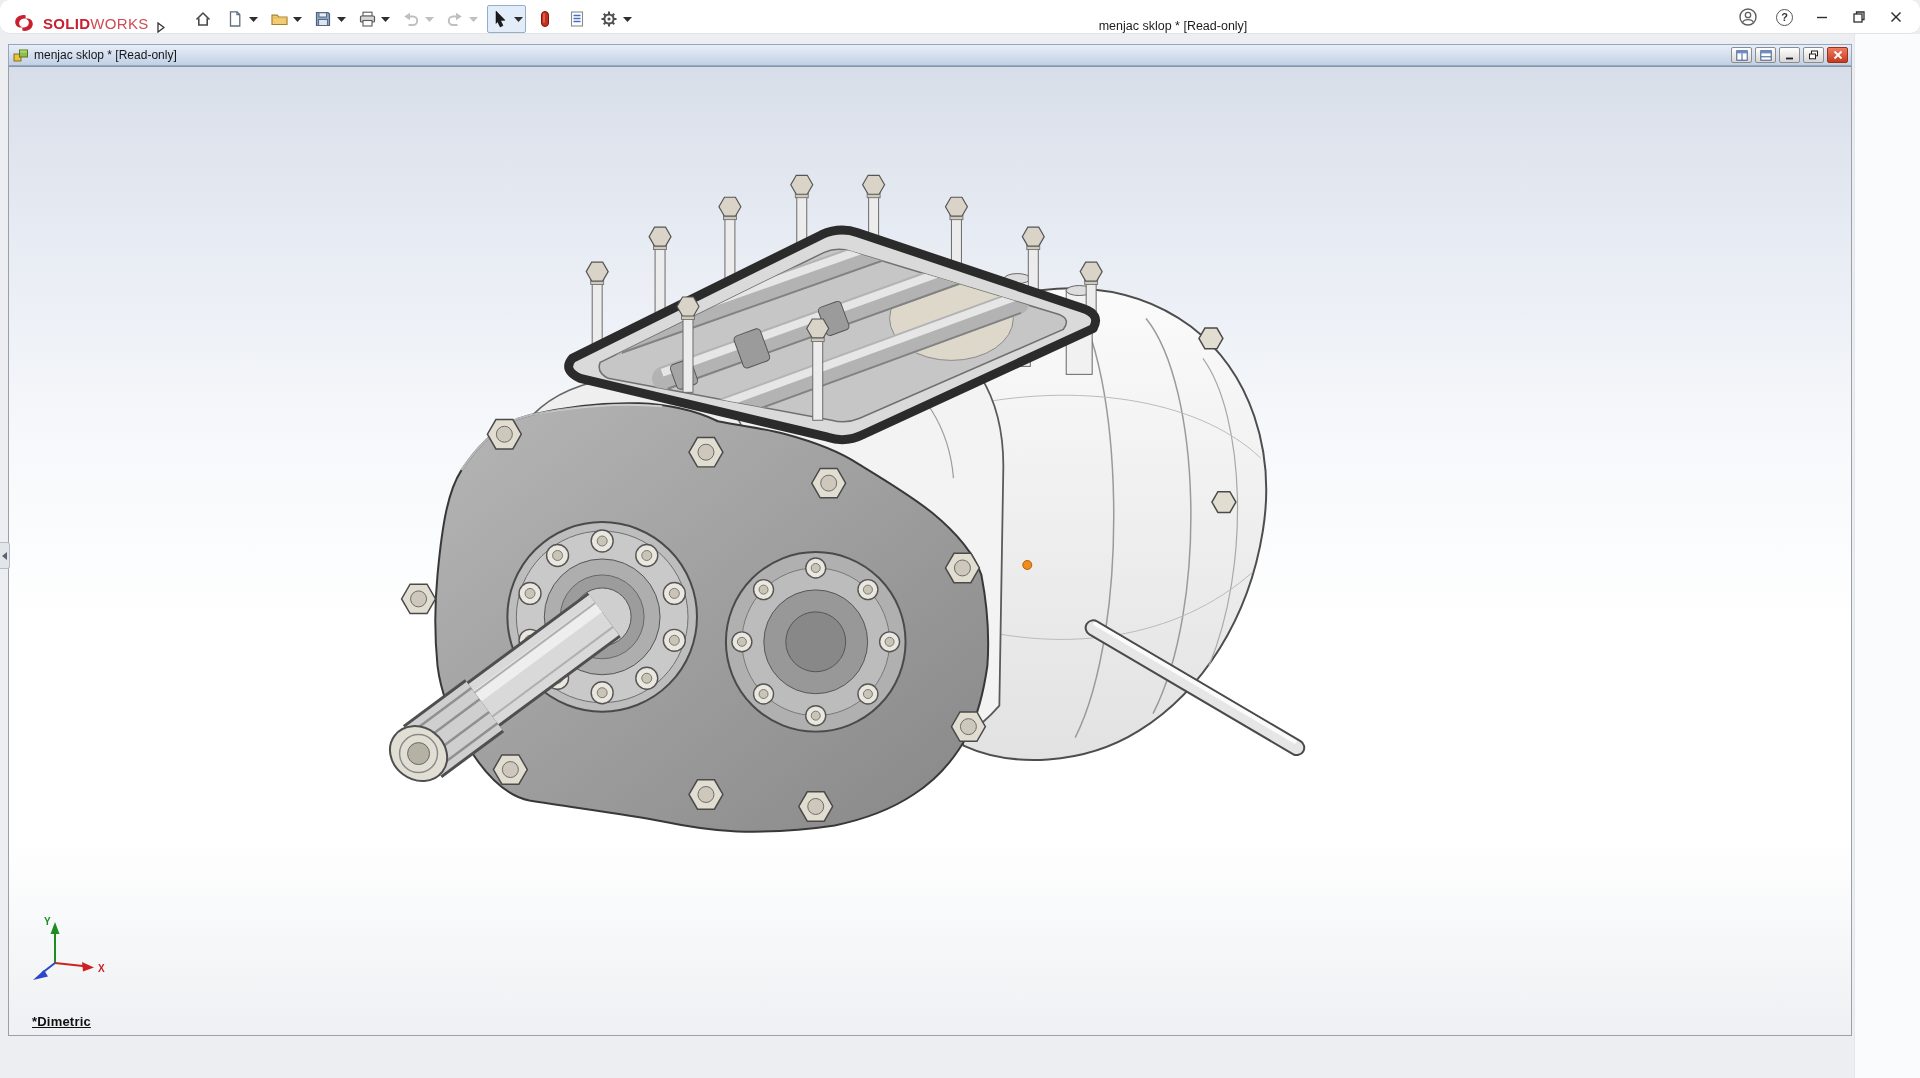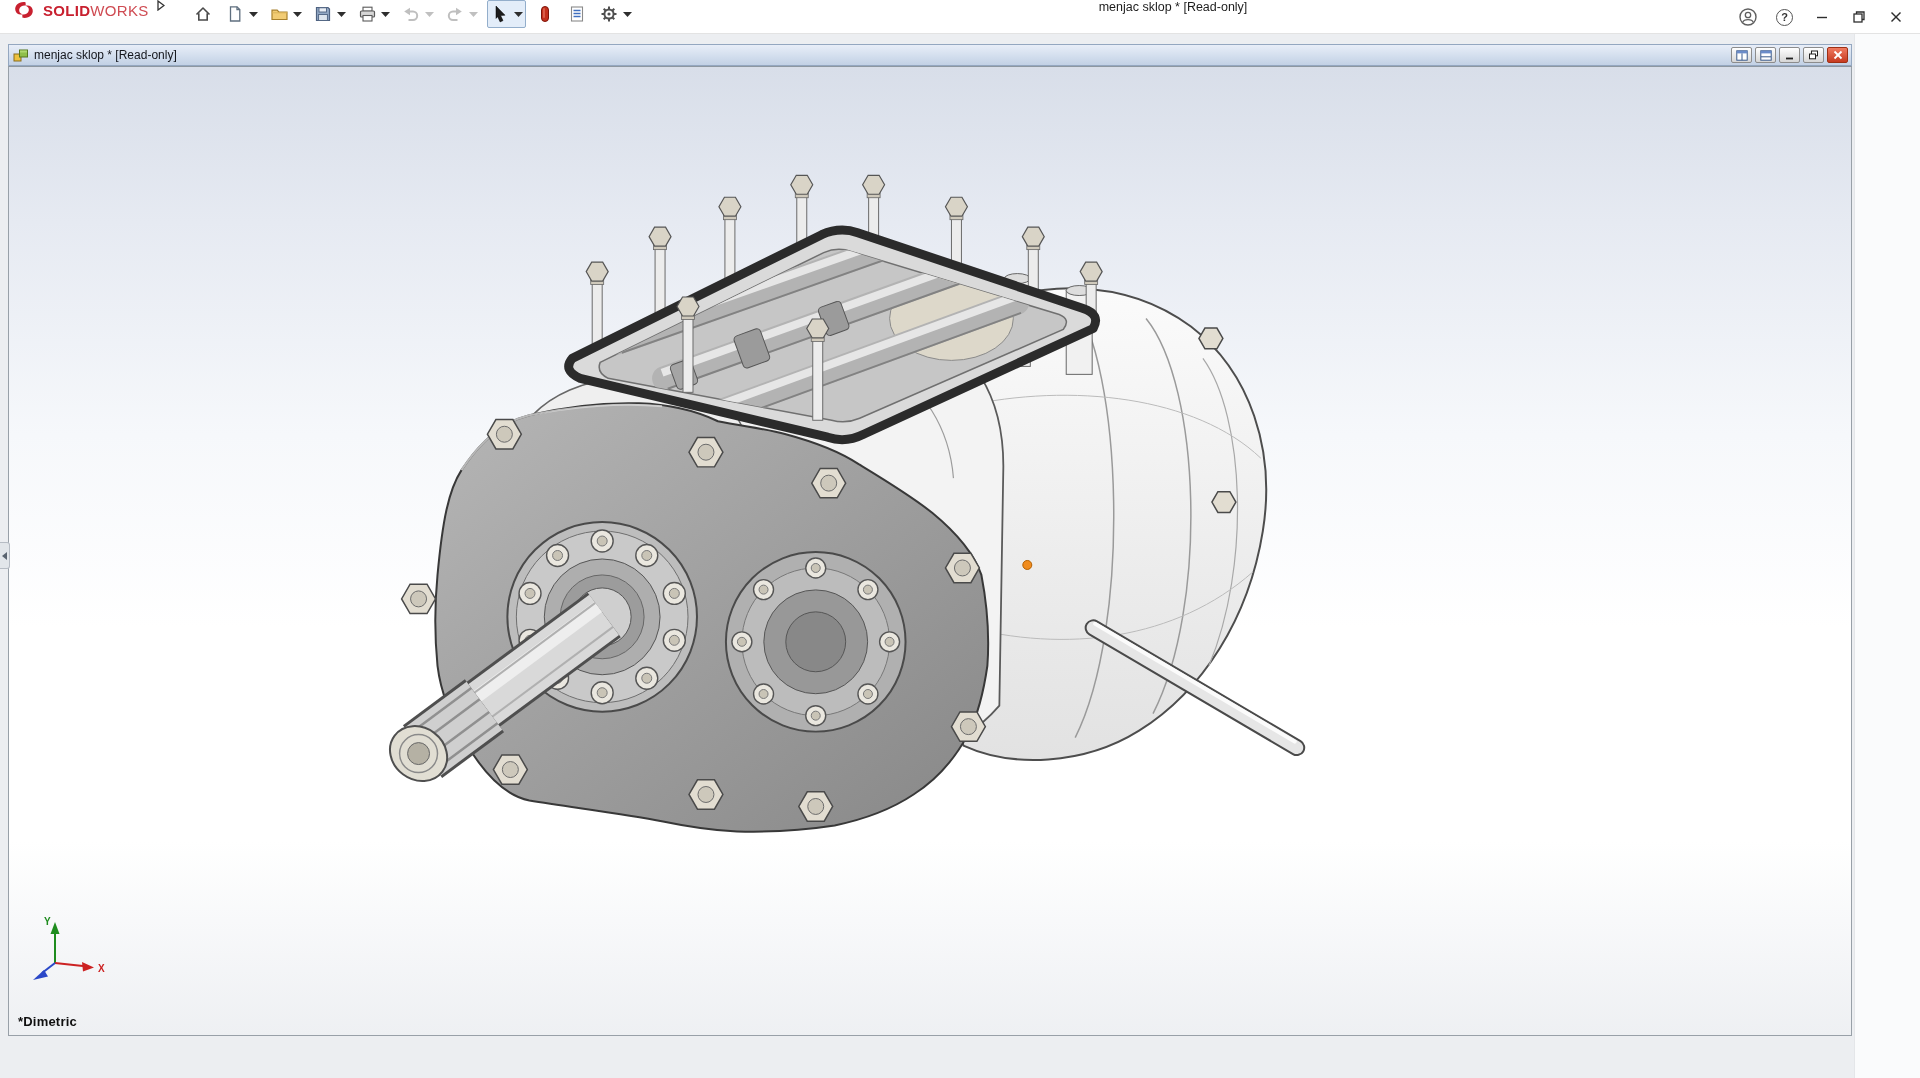--- a/index.html
+++ b/index.html
@@ -1,21 +1,21 @@
 <!DOCTYPE html>
 <html><head>
 <meta charset="utf-8">
 <style>
   * { margin:0; padding:0; box-sizing:border-box; }
   html,body { width:1920px; height:1078px; overflow:hidden;
     font-family:"Liberation Sans","DejaVu Sans",sans-serif; background:#eceef1; }
 
   
   .titlebar { position:absolute; top:0; left:0; right:0; height:34px; background:#ffffff;
-    border-bottom:1px solid #e3e3e3; display:flex; align-items:flex-start; z-index:20; }
+    border-bottom:1px solid #e3e3e3; display:flex; align-items:flex-end; z-index:20;border-radius:10px; }
   .brand { display:flex; align-items:center; padding-left:12px; gap:5px; }
   .brand-text { font-size:15px; letter-spacing:.3px; white-space:nowrap; }
   .brand-text .solid { font-weight:700; color:#c8202f; }
   .brand-text .works { font-weight:400; color:#cf4b52; }
   .expand-arrow { margin-left:8px; display:flex; align-items:center; }
   .qat { display:flex; align-items:center; margin-left:26px; }
   .tool-group { display:flex; align-items:center; margin-right:7px; }
   .tool-btn { width:25px; height:26px; display:flex; align-items:center; justify-content:center; border-radius:3px; }
   .caret-btn { width:12px; height:26px; display:flex; align-items:center; justify-content:center; }
   .pressed { display:flex; align-items:center; border:1px solid #93aecb; background:#e3edf9; border-radius:2px; height:28px; }
@@ -42,21 +42,21 @@
     background:linear-gradient(#ffffff,#d6d6d6); display:flex; align-items:center; justify-content:center; }
   .doc-btn.close { background:linear-gradient(#f07a60,#c63a20); border-color:#9e3015; }
 
   
   .viewport { position:absolute; top:22px; left:0; right:0; bottom:0;
     border:1px solid #98a0a8; border-top-color:#8d97a1;
     background:linear-gradient(180deg,#d8dee9 0%,#e6eaf2 16%,#f6f8fb 38%,#ffffff 58%,#ffffff 80%,#eef0f3 100%);
     overflow:hidden; }
   .model-svg { position:absolute; inset:0; width:100%; height:100%; }
   .triad { position:absolute; left:12px; bottom:44px; }
-  .view-label { position:absolute; left:9px; bottom:6px; font-size:13px; font-weight:700; color:#101010; letter-spacing:.2px; }
+  .view-label { position:absolute; left:23px; bottom:6px; font-size:13px; font-weight:700; color:#101010; letter-spacing:.2px;text-decoration:underline; }
 
   
   .stud rect.sh { fill:#ececec; stroke:#6a6a6a; stroke-width:1; }
   .stud rect.nut { fill:#cfc9bb; stroke:#666; stroke-width:.8; }
   .stud polygon { fill:#d9d4c7; stroke:#555; stroke-width:1.2; }
   .boltL polygon { fill:#e2ddd1; stroke:#4a4a4a; stroke-width:1.5; }
   .boltL circle { fill:#cdc8bb; stroke:#6b6b6b; stroke-width:1; }
   .boltS circle.o { fill:#eae7df; stroke:#555; stroke-width:1.4; }
   .boltS circle.i { fill:#c9c4b6; stroke:#777; stroke-width:1; }
 </style>

